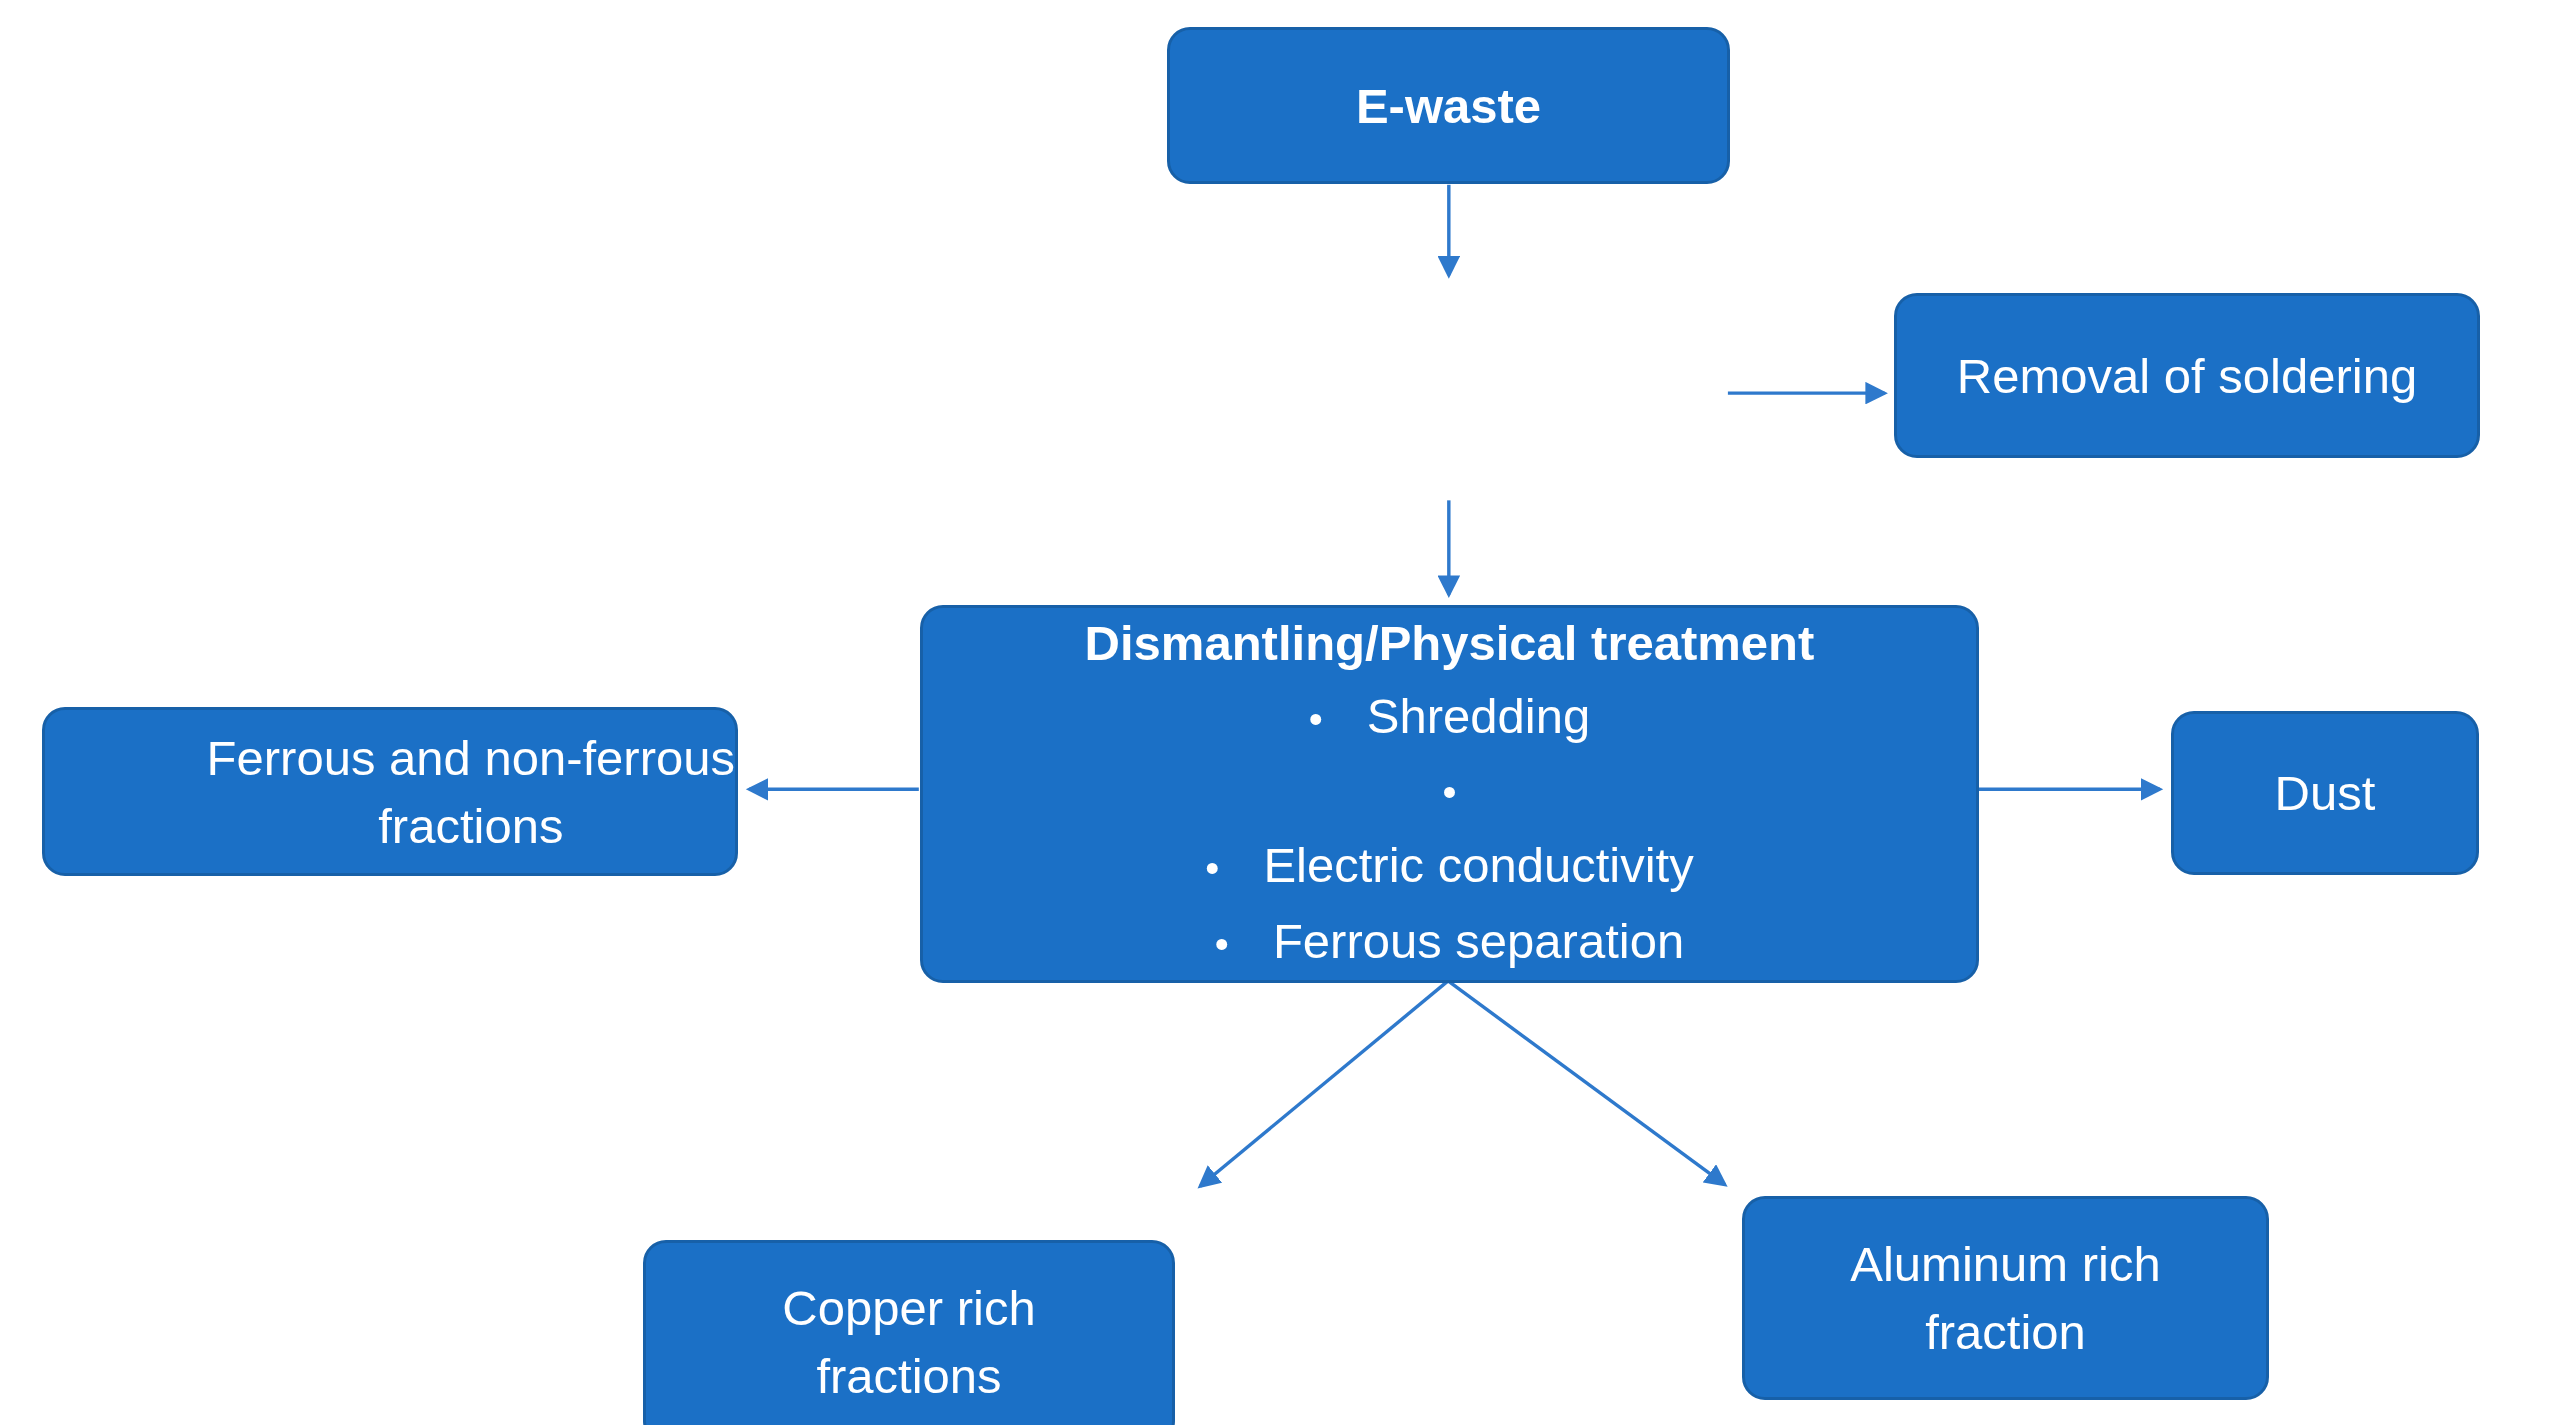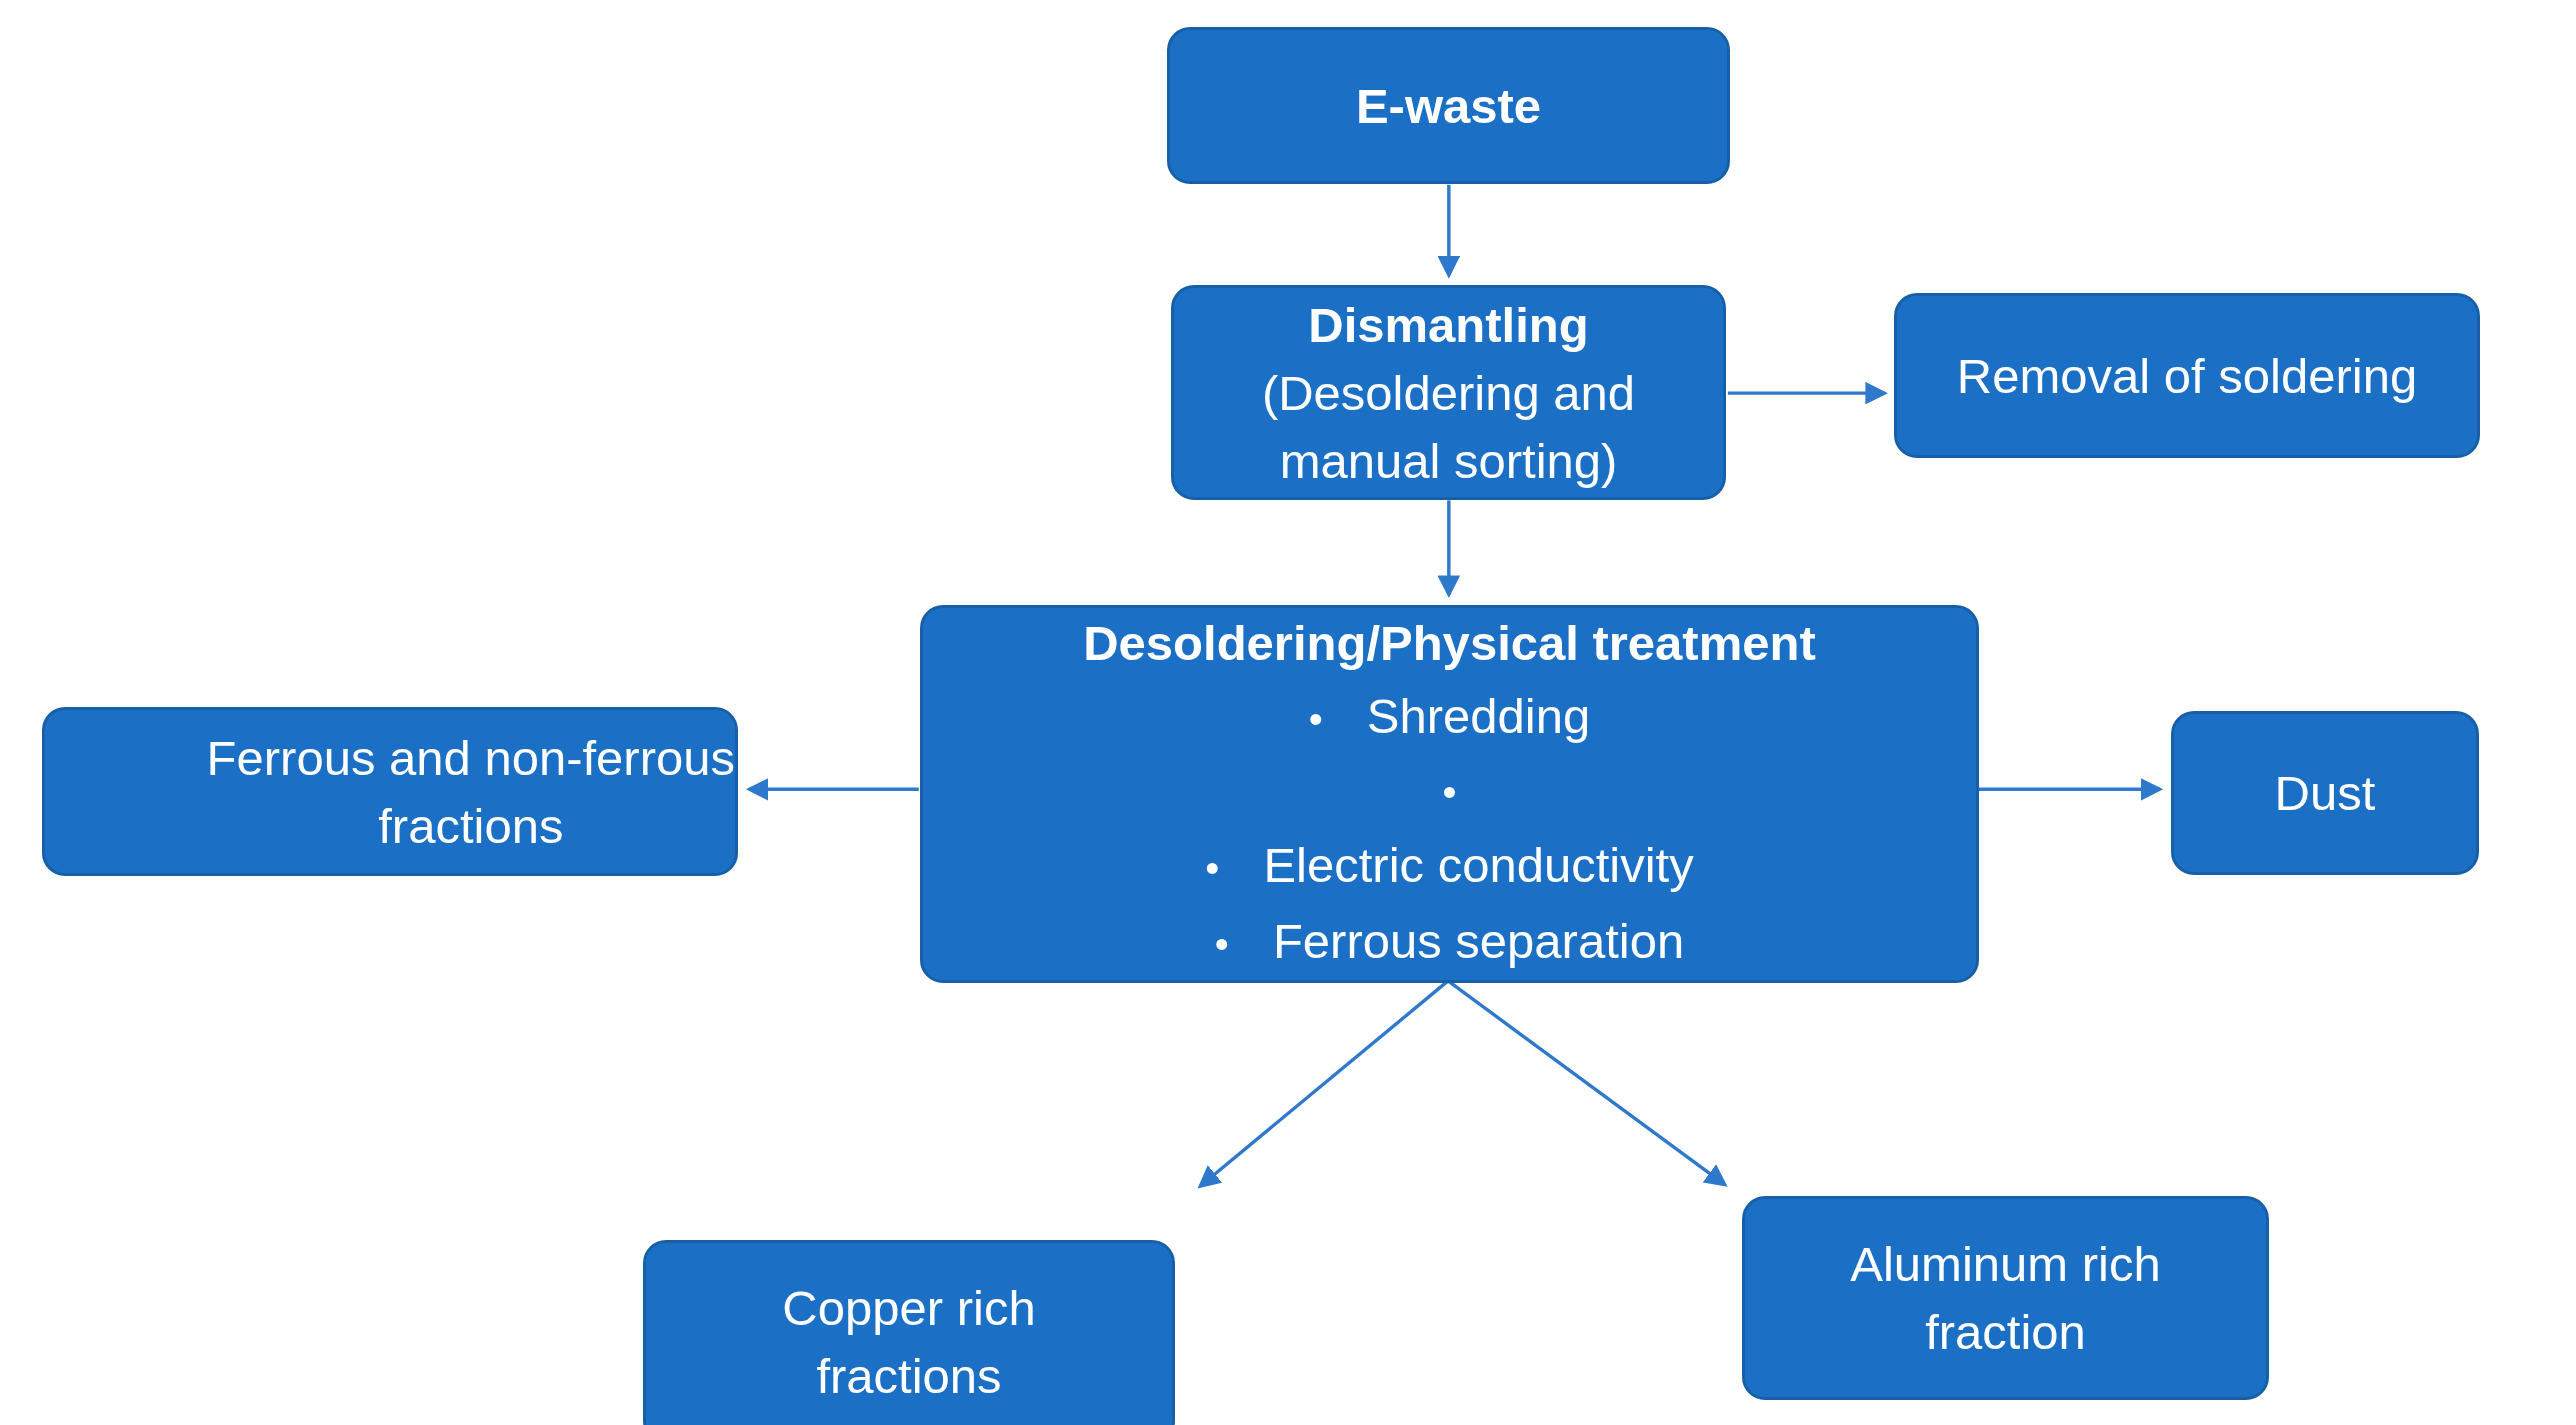--- a/index.html
+++ b/index.html
@@ -79,32 +79,27 @@
     <line x1="1208" y1="1038" x2="985" y2="1038" marker-end="url(#arrowhead)"></line>
     <line x1="2602" y1="1038" x2="2840" y2="1038" marker-end="url(#arrowhead)"></line>
     <line x1="1904" y1="1290" x2="1578" y2="1560" marker-end="url(#arrowhead)"></line>
     <line x1="1904" y1="1290" x2="2268" y2="1558" marker-end="url(#arrowhead)"></line>
   </svg>
 
   <div class="node" style="left:1167px; top:27px; width:563px; height:157px;">
     <div class="label bold">E-waste</div>
   </div>
 
-  <div class="node" style="left:1171px; top:285px; width:555px; height:215px;">
-    <div class="label bold">Dismantling</div>
-    <div class="label">(Desoldering and
-manual sorting)</div>
-  </div>
 
   <div class="node" style="left:1894px; top:293px; width:586px; height:165px;">
     <div class="label">Removal of soldering</div>
   </div>
 
   <div class="node" style="left:920px; top:605px; width:1059px; height:378px;">
-    <div class="row bold">Desoldering/Physical treatment</div>
+    <div class="row bold">Dismantling/Physical treatment</div>
     <div class="row bullet-row">
       <span class="bullet">•</span>
       <span>Shredding</span>
     </div>
     <div class="row bullet-row">
       <span class="bullet">•</span>
     </div>
     <div class="row bullet-row">
       <span class="bullet">•</span>
       <span>Electric conductivity</span>

